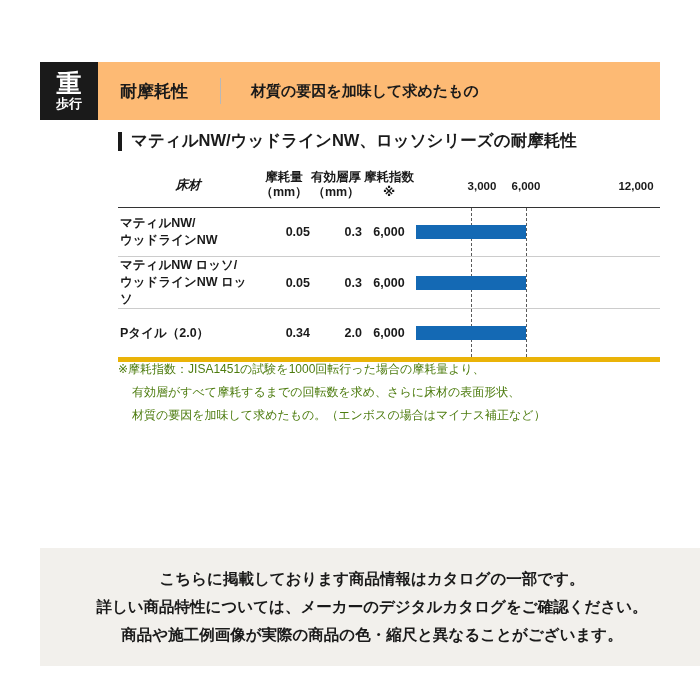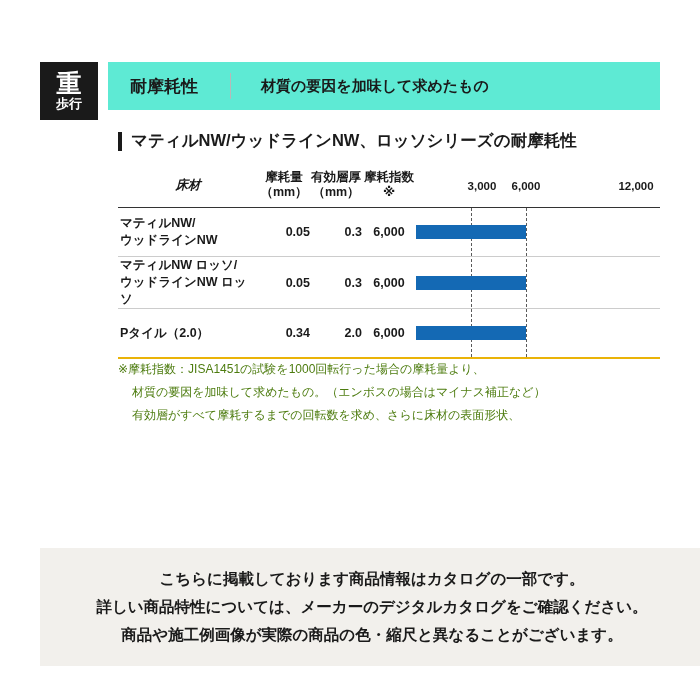--- a/index.html
+++ b/index.html
@@ -45,25 +45,24 @@
     letter-spacing: 0px;
   }
   .badge .b2 {
     font-size: 13px;
     font-weight: bold;
     line-height: 16px;
     letter-spacing: 0px;
   }
   .header-bar {
     flex: 1 1 auto;
-    margin-left: 10px;
-    background: #5eead4;
+    background: #fdba74;
     display: flex;
     align-items: center;
-    height: 48px;
+    height: 58px;
     box-sizing: border-box;
   }
   .header-title {
     font-size: 17px;
     font-weight: bold;
     padding-left: 22px;
     white-space: nowrap;
   }
   .header-sep {
     width: 1px;
@@ -121,21 +120,21 @@
     text-align: center;
     line-height: 15px;
   }
   .data-row td {
     height: 48px;
     border-bottom: 1px solid #cccccc;
     font-size: 12.5px;
     font-weight: bold;
   }
   .data-row.last td {
-    border-bottom: 2px solid #eab308;
+    border-bottom: 5px solid #eab308;
   }
   .c-name {
     width: 140px;
     text-align: left;
     padding-left: 2px !important;
     line-height: 17px;
   }
   .hdr-row .c-name { text-align: center; padding-left: 0 !important; font-style: italic; }
   .c-num {
     width: 52px;
@@ -315,21 +314,21 @@
             <span class="bar" style="width:110px;"></span>
           </div>
         </td>
       </tr>
     </tbody>
   </table>
 </div>
 
 <div class="footnote">
   <div class="ln">※摩耗指数：JISA1451の試験を1000回転行った場合の摩耗量より、</div>
+  <div class="ln ind">有効層がすべて摩耗するまでの回転数を求め、さらに床材の表面形状、</div>
   <div class="ln ind">材質の要因を加味して求めたもの。（エンボスの場合はマイナス補正など）</div>
-  <div class="ln ind">有効層がすべて摩耗するまでの回転数を求め、さらに床材の表面形状、</div>
 </div>
 
 <div class="notice">
   <div class="nl">こちらに掲載しております商品情報はカタログの一部です。</div>
   <div class="nl">詳しい商品特性については、メーカーのデジタルカタログをご確認ください。</div>
   <div class="nl">商品や施工例画像が実際の商品の色・縮尺と異なることがございます。</div>
 </div>
 
 </body></html>

